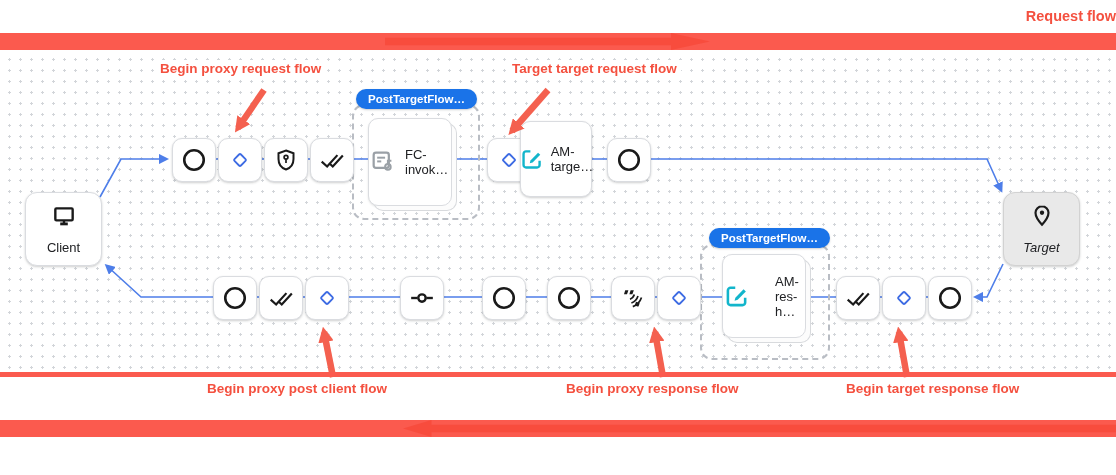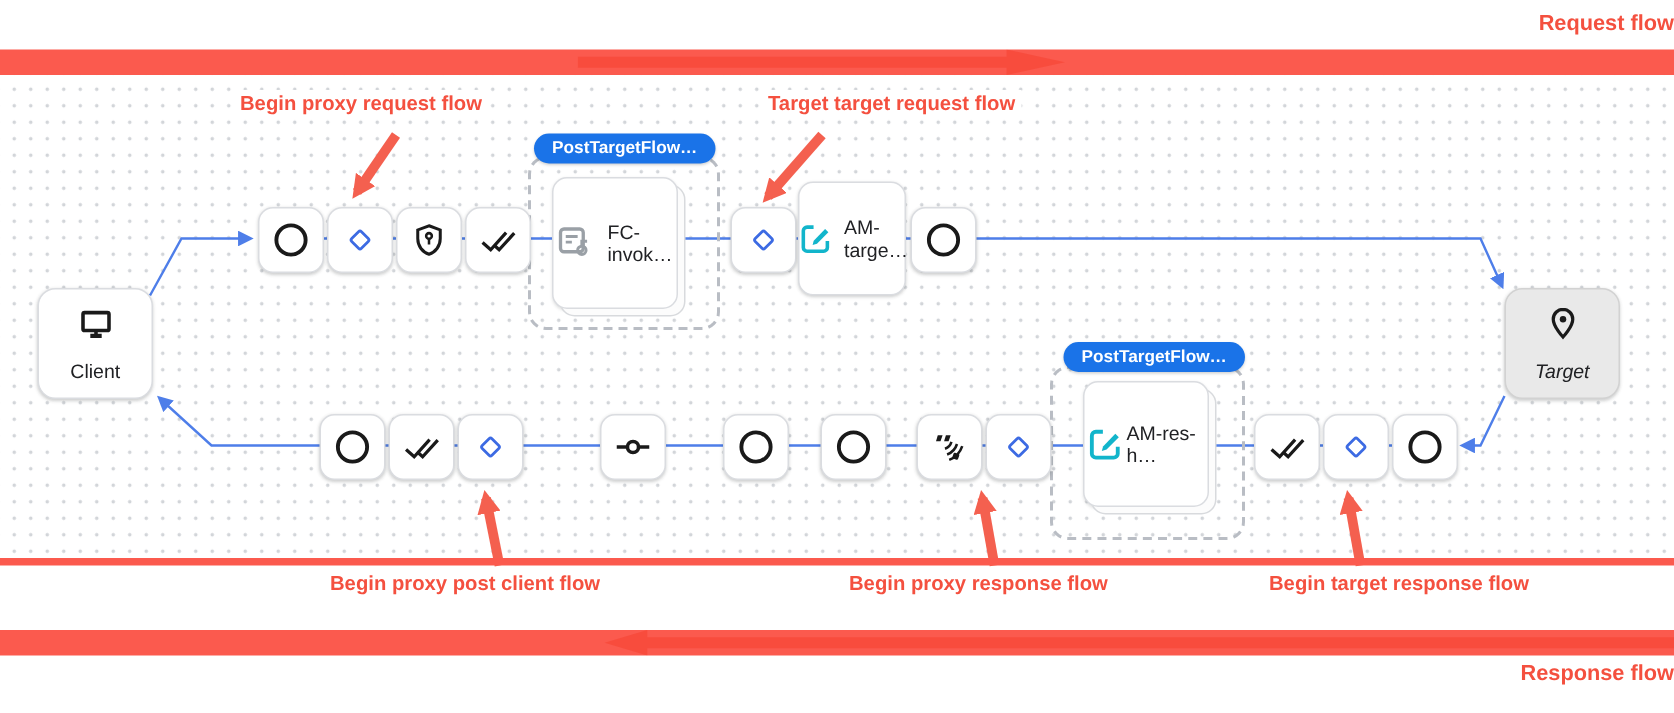--- a/index.html
+++ b/index.html
@@ -128,21 +128,21 @@
   </div>
 
   <div class="step" style="left:487px;top:138px;">
     <span class="icon">
         <svg width="22" height="22" viewBox="0 0 24 24">
           <rect x="7" y="7" width="10" height="10" rx="1.5" fill="none" stroke="#3d6be3" stroke-width="2" transform="rotate(45 12 12)"></rect>
         </svg>
       </span>
   </div>
 
-  <div class="card" style="left:532px;top:121px;width:70px;height:74px;gap:6px;">
+  <div class="card" style="left:520px;top:121px;width:70px;height:74px;gap:6px;">
     <span class="icon">
       <svg width="26" height="26" viewBox="0 0 24 24">
           <path d="M10.5 5 H6.5 A2.3 2.3 0 0 0 4.2 7.3 V17.5 A2.3 2.3 0 0 0 6.5 19.8 H16.7 A2.3 2.3 0 0 0 19 17.5 V13.5" fill="none" stroke="#12b5cb" stroke-width="2.2"></path>
           <path d="M10.6 13.4 L17.6 6.2 L19.6 8.1 L12.6 15.2 L9.9 16 Z" fill="#12b5cb"></path>
         </svg>
     </span>
     <span class="lbl">AM-targe…</span>
   </div>
 
   <div class="step" style="left:607px;top:138px;">
@@ -211,21 +211,21 @@
     </span>
   </div>
   <div class="step" style="left:657px;top:276px;">
     <span class="icon">
         <svg width="22" height="22" viewBox="0 0 24 24">
           <rect x="7" y="7" width="10" height="10" rx="1.5" fill="none" stroke="#3d6be3" stroke-width="2" transform="rotate(45 12 12)"></rect>
         </svg>
       </span>
   </div>
 
-  <div class="card stacked" style="left:722px;top:254px;width:82px;height:82px;gap:0;">
+  <div class="card stacked" style="left:722px;top:254px;width:82px;height:82px;gap:24px;">
     <span class="icon">
       <svg width="28" height="28" viewBox="0 0 24 24">
           <path d="M10.5 5 H6.5 A2.3 2.3 0 0 0 4.2 7.3 V17.5 A2.3 2.3 0 0 0 6.5 19.8 H16.7 A2.3 2.3 0 0 0 19 17.5 V13.5" fill="none" stroke="#12b5cb" stroke-width="2.2"></path>
           <path d="M10.6 13.4 L17.6 6.2 L19.6 8.1 L12.6 15.2 L9.9 16 Z" fill="#12b5cb"></path>
         </svg>
     </span>
     <span class="lbl">AM-res-h…</span>
   </div>
 
   <div class="step" style="left:836px;top:276px;">
@@ -259,23 +259,22 @@
     </defs>
     <path d="M264 90 L238 128" stroke="#f4604f" stroke-width="6.5" marker-end="url(#ra)"></path>
     <path d="M548 90 L512 131" stroke="#f4604f" stroke-width="6.5" marker-end="url(#ra)"></path>
     <path d="M333 377 L324 332" stroke="#f4604f" stroke-width="6.5" marker-end="url(#ra)"></path>
     <path d="M663 377 L655 332" stroke="#f4604f" stroke-width="6.5" marker-end="url(#ra)"></path>
     <path d="M907 377 L899 332" stroke="#f4604f" stroke-width="6.5" marker-end="url(#ra)"></path>
   </svg>
 
   <div class="ann" style="left:156px;top:60px;">Begin proxy request flow</div>
   <div class="ann" style="left:508px;top:60px;">Target target request flow</div>
-  <div class="ann" style="left:216px;top:380px;text-align:center;">Begin proxy post client flow</div>
+  <div class="ann" style="left:203px;top:380px;text-align:center;">Begin proxy post client flow</div>
   <div class="ann" style="left:562px;top:380px;">Begin proxy response flow</div>
   <div class="ann" style="left:842px;top:380px;">Begin target response flow</div>
 
   <div class="thinline"></div>
   <div class="band" style="top:420px;">
     <div class="band-arrow-left"></div>
   </div>
-  <div class="flow-title" style="top:441px;">Response flow</div>
 
 </div>
 
 </body></html>

